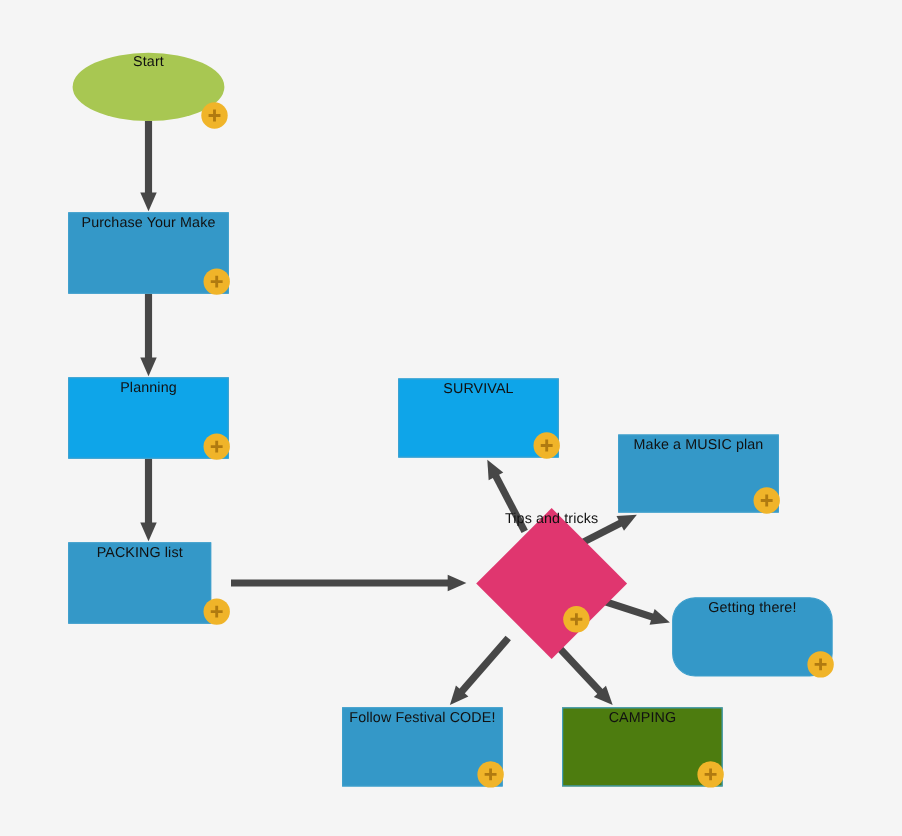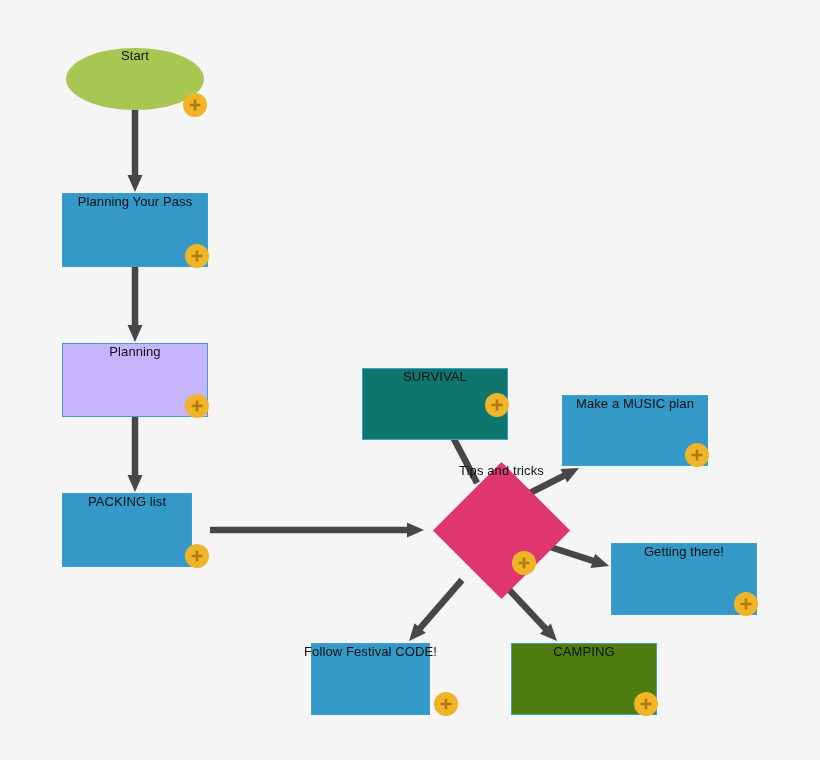--- a/index.html
+++ b/index.html
@@ -128,28 +128,28 @@
   <div id="node-layer">
       <div class="node terminator" style="left: 66px; top: 48px; width: 138px; height: 62px; background: rgb(168, 199, 82);">
         <span class="node-label" style="color: rgb(17, 17, 17);">Start</span>
       </div>
       <div class="plus-badge" style="left: 183px; top: 93px; background: rgb(240, 180, 41);">
         <svg width="16" height="16" viewBox="0 0 16 16">
           <path d="M8 2.6 v10.8 M2.6 8 h10.8" stroke="#b07a10" stroke-width="2.6" stroke-linecap="butt" fill="none"></path>
         </svg>
       </div>
       <div class="node process" style="left: 62px; top: 193px; width: 146px; height: 74px; background: rgb(52, 152, 200);">
-        <span class="node-label" style="color: rgb(17, 17, 17);">Planning Your Pass</span>
+        <span class="node-label" style="color: rgb(17, 17, 17);">Purchase Your Make</span>
       </div>
       <div class="plus-badge" style="left: 185px; top: 244px; background: rgb(240, 180, 41);">
         <svg width="16" height="16" viewBox="0 0 16 16">
           <path d="M8 2.6 v10.8 M2.6 8 h10.8" stroke="#b07a10" stroke-width="2.6" stroke-linecap="butt" fill="none"></path>
         </svg>
       </div>
-      <div class="node process" style="left: 62px; top: 343px; width: 146px; height: 74px; background: #c4b5fd;">
+      <div class="node process" style="left: 62px; top: 343px; width: 146px; height: 74px; background: #0ea5e9;">
         <span class="node-label" style="color: rgb(17, 17, 17);">Planning</span>
       </div>
       <div class="plus-badge" style="left: 185px; top: 394px; background: rgb(240, 180, 41);">
         <svg width="16" height="16" viewBox="0 0 16 16">
           <path d="M8 2.6 v10.8 M2.6 8 h10.8" stroke="#b07a10" stroke-width="2.6" stroke-linecap="butt" fill="none"></path>
         </svg>
       </div>
       <div class="node process" style="left: 62px; top: 493px; width: 130px; height: 74px; background: rgb(52, 152, 200);">
         <span class="node-label" style="color: rgb(17, 17, 17);">PACKING list</span>
       </div>
@@ -160,45 +160,45 @@
       </div>
       <div class="node decision" style="left: 434px; top: 463px; width: 135px; height: 135px;">
         <div class="diamond-shape" style="background: rgb(224, 54, 111); width: 97px; height: 97px; margin-left: -48.5px; margin-top: -48.5px;"></div>
         <span class="node-label" style="color: rgb(17, 17, 17);">Tips and tricks</span>
       </div>
       <div class="plus-badge" style="left: 512px; top: 551px; background: rgb(240, 180, 41);">
         <svg width="16" height="16" viewBox="0 0 16 16">
           <path d="M8 2.6 v10.8 M2.6 8 h10.8" stroke="#b07a10" stroke-width="2.6" stroke-linecap="butt" fill="none"></path>
         </svg>
       </div>
-      <div class="node process" style="left: 362px; top: 344px; width: 146px; height: 72px; background: #0f766e; margin-top: 24px;">
+      <div class="node process" style="left: 362px; top: 344px; width: 146px; height: 72px; background: #0ea5e9;">
         <span class="node-label" style="color: rgb(17, 17, 17);">SURVIVAL</span>
       </div>
       <div class="plus-badge" style="left: 485px; top: 393px; background: rgb(240, 180, 41);">
         <svg width="16" height="16" viewBox="0 0 16 16">
           <path d="M8 2.6 v10.8 M2.6 8 h10.8" stroke="#b07a10" stroke-width="2.6" stroke-linecap="butt" fill="none"></path>
         </svg>
       </div>
       <div class="node process" style="left: 562px; top: 395px; width: 146px; height: 71px; background: rgb(52, 152, 200);">
         <span class="node-label" style="color: rgb(17, 17, 17);">Make a MUSIC plan</span>
       </div>
       <div class="plus-badge" style="left: 685px; top: 443px; background: rgb(240, 180, 41);">
         <svg width="16" height="16" viewBox="0 0 16 16">
           <path d="M8 2.6 v10.8 M2.6 8 h10.8" stroke="#b07a10" stroke-width="2.6" stroke-linecap="butt" fill="none"></path>
         </svg>
       </div>
-      <div class="node process" style="left: 611px; top: 543px; width: 146px; height: 72px; background: rgb(52, 152, 200);">
+      <div class="node process" style="left: 611px; top: 543px; width: 146px; height: 72px; background: rgb(52, 152, 200); border-radius: 21px;">
         <span class="node-label" style="color: rgb(17, 17, 17);">Getting there!</span>
       </div>
       <div class="plus-badge" style="left: 734px; top: 592px; background: rgb(240, 180, 41);">
         <svg width="16" height="16" viewBox="0 0 16 16">
           <path d="M8 2.6 v10.8 M2.6 8 h10.8" stroke="#b07a10" stroke-width="2.6" stroke-linecap="butt" fill="none"></path>
         </svg>
       </div>
-      <div class="node process" style="left: 311px; top: 643px; width: 119px; height: 72px; background: rgb(52, 152, 200);">
+      <div class="node process" style="left: 311px; top: 643px; width: 146px; height: 72px; background: rgb(52, 152, 200);">
         <span class="node-label" style="color: rgb(17, 17, 17);">Follow Festival CODE!</span>
       </div>
       <div class="plus-badge" style="left: 434px; top: 692px; background: rgb(240, 180, 41);">
         <svg width="16" height="16" viewBox="0 0 16 16">
           <path d="M8 2.6 v10.8 M2.6 8 h10.8" stroke="#b07a10" stroke-width="2.6" stroke-linecap="butt" fill="none"></path>
         </svg>
       </div>
       <div class="node process" style="left: 511px; top: 643px; width: 146px; height: 72px; background: #4d7c0f;">
         <span class="node-label" style="color: rgb(17, 17, 17);">CAMPING</span>
       </div>

